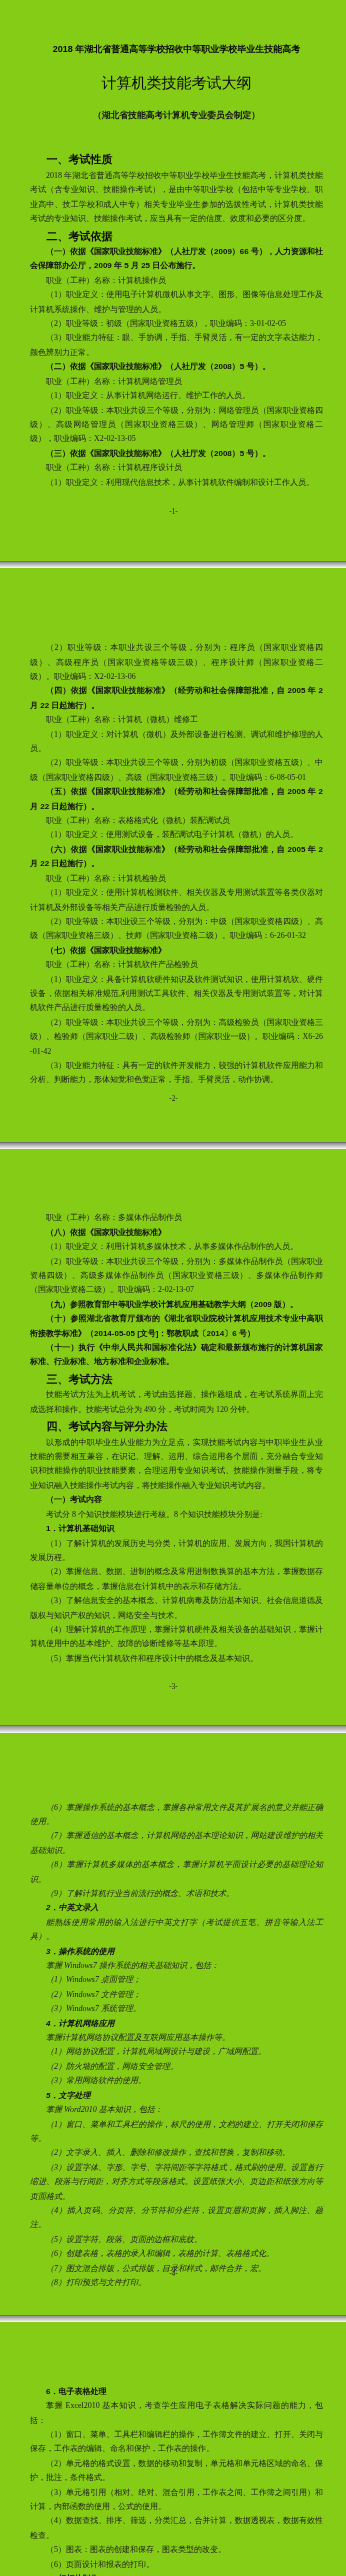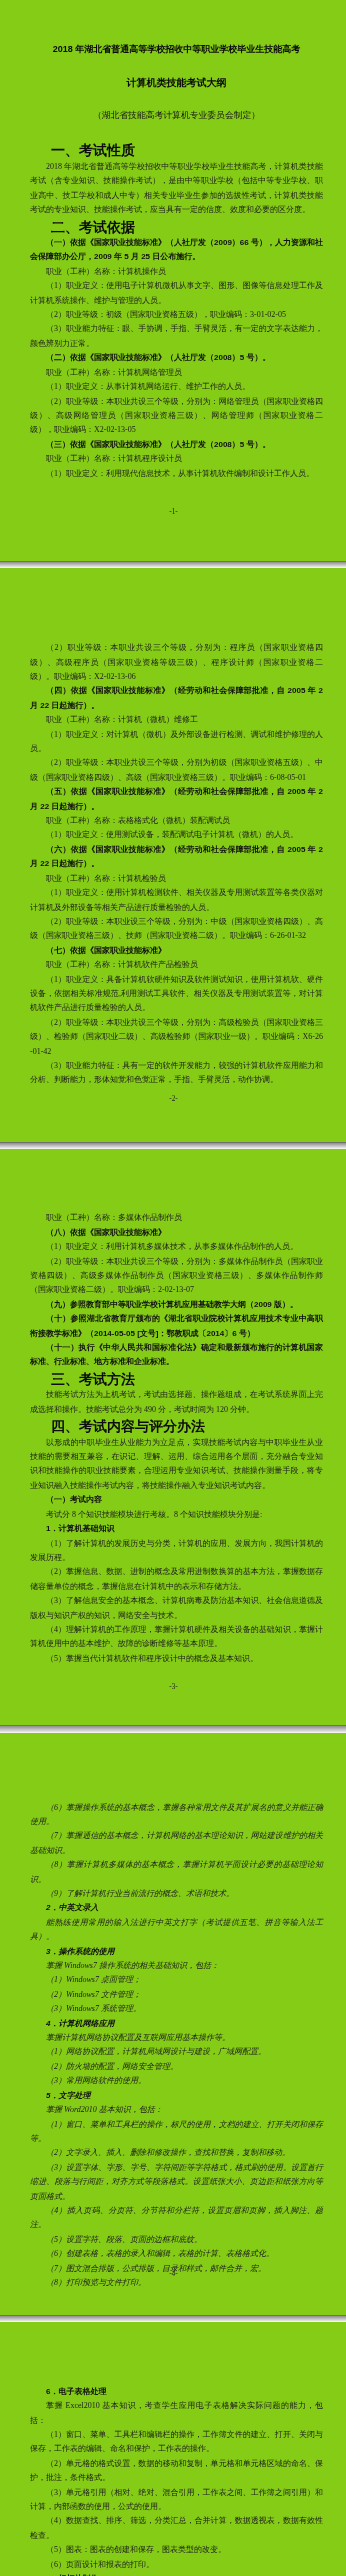--- a/index.html
+++ b/index.html
@@ -42,51 +42,51 @@
   .bold {
     text-indent: 2em;
     font-weight: bold;
     font-family: "Liberation Sans", "DejaVu Sans", sans-serif;
     color: #111;
   }
   .section {
     text-indent: 1.5em;
     font-weight: bold;
     font-family: "Liberation Sans", "DejaVu Sans", sans-serif;
-    font-size: 14px;
+    font-size: 11px;
     line-height: 18.5px;
     color: #0d0d0d;
   }
   .doc-title-line {
     text-align: center;
     text-indent: 0;
     font-weight: bold;
     font-family: "Liberation Sans", "DejaVu Sans", sans-serif;
     font-size: 9px;
     line-height: 13.4px;
     margin-bottom: 16.5px;
     color: #0a0a0a;
   }
   .doc-title-main {
     text-align: center;
     text-indent: 0;
-    font-weight: bold;
-    font-family: "Liberation Sans", "DejaVu Sans", sans-serif;
-    font-size: 10px;
+    font-weight: normal;
+    font-family: "Liberation Sans", "DejaVu Sans", sans-serif;
+    font-size: 15px;
     line-height: 20.6px;
     margin-bottom: 15.5px;
     color: #0a0a0a;
   }
   .doc-title-sub {
     text-align: center;
     text-indent: 0;
-    font-weight: normal;
+    font-weight: bold;
     font-size: 8.8px;
     line-height: 13.4px;
-    margin-bottom: 19px;
+    margin-bottom: 28px;
     color: #151515;
   }
   .page-num {
     position: absolute;
     left: 0;
     width: 100%;
     text-align: center;
     font-size: 7.2px;
     color: #222;
   }

